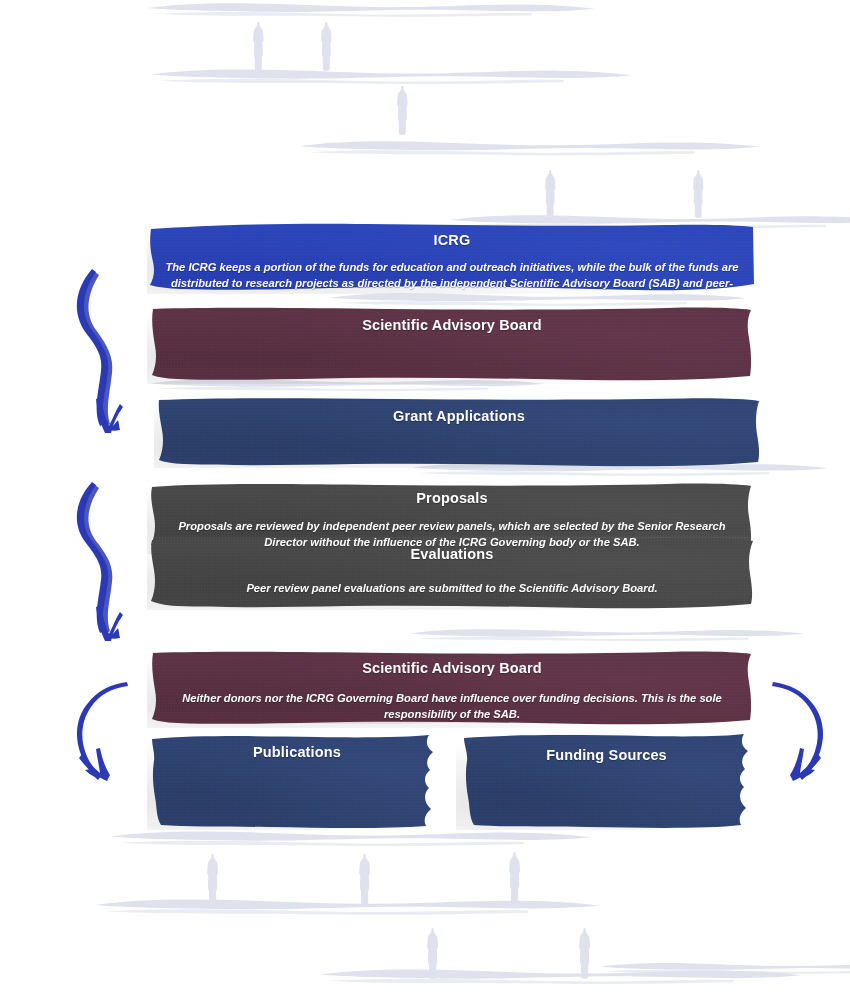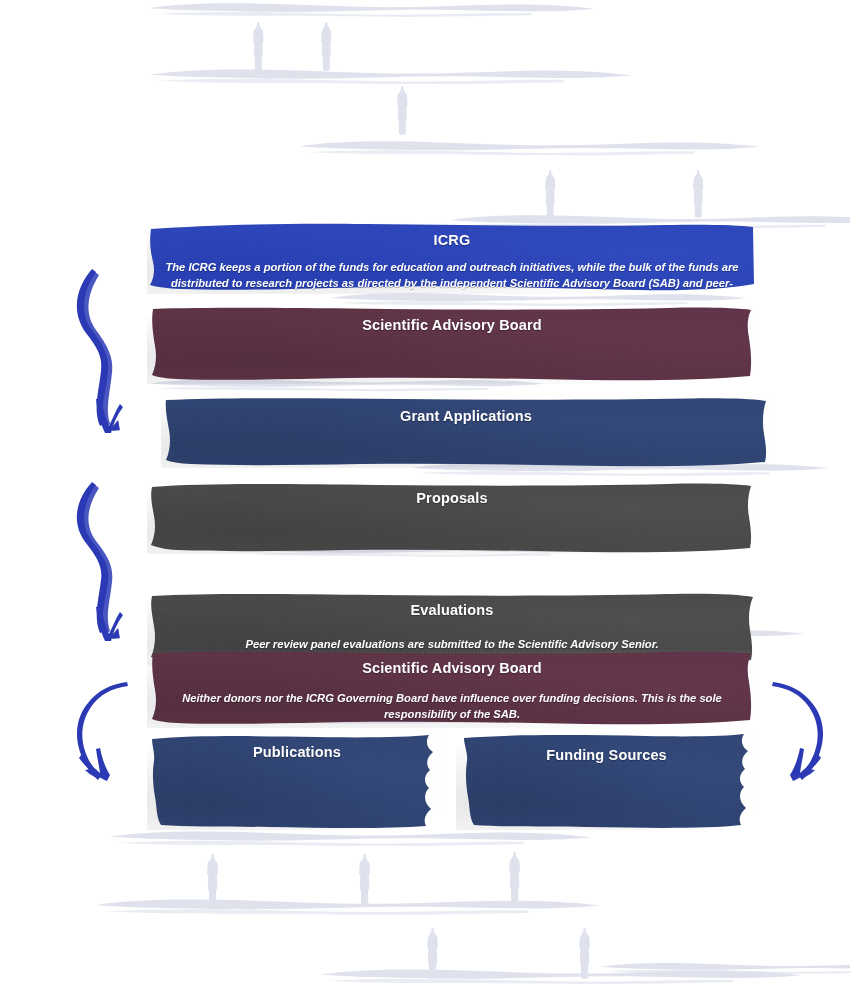--- a/index.html
+++ b/index.html
@@ -123,33 +123,33 @@
   #banner-icrg .banner-title { margin-bottom: 11px; }
   #banner-icrg .banner-body { width: 580px; }
 
   
   #banner-sab1 { left: 147px; top: 306px; width: 610px; height: 78px; }
   #banner-sab1 .content { padding-top: 11px; }
   #banner-sab1 .banner-title { margin-bottom: 22px; }
   #banner-sab1 .banner-body { width: 580px; }
 
   
-  #banner-grant { left: 161px; top: 396px; width: 610px; height: 72px; }
+  #banner-grant { left: 154px; top: 396px; width: 610px; height: 72px; }
   #banner-grant .content { padding-top: 12px; }
   #banner-grant .banner-title { margin-bottom: 17px; }
   #banner-grant .banner-body { width: 430px; margin-right: 0px; }
 
   
   #banner-proposals { left: 147px; top: 482px; width: 610px; height: 72px; }
   #banner-proposals .content { padding-top: 8px; }
   #banner-proposals .banner-title { margin-bottom: 12px; }
   #banner-proposals .banner-body { width: 590px; }
 
   
-  #banner-evaluations { left: 147px; top: 592px; width: 610px; height: 74px; }
+  #banner-evaluations { left: 147px; top: 536px; width: 610px; height: 74px; }
   #banner-evaluations .content { padding-top: 10px; }
   #banner-evaluations .banner-title { margin-bottom: 18px; }
   #banner-evaluations .banner-body { width: 580px; }
 
   
   #banner-sab2 { left: 147px; top: 650px; width: 610px; height: 78px; }
   #banner-sab2 .content { padding-top: 10px; }
   #banner-sab2 .banner-title { margin-bottom: 14px; }
   #banner-sab2 .banner-body { width: 585px; }
 
@@ -398,37 +398,38 @@
           <path d="M5,5 C60,1 140,2 230,3 C330,4 430,4 520,2 C560,1 590,2 604,4
                    C601,13 600,24 602,35 C604,47 605,57 603,66
                    C560,70 500,71 440,70 C360,68.5 280,67 200,68
                    C140,69 80,70 30,68 C17,67.5 9,65 4,63
                    C8,54 9,44 7,34 C5,23 3,14 5,5 Z" fill="#484848"></path>
         </svg>
         <div class="fill" style="background:transparent"></div>
       </div>
       <div class="content">
         <div class="banner-title">Proposals</div>
+        <div class="banner-body">Proposals are reviewed by independent peer review panels, which are selected by the Senior Research Director without the influence of the ICRG Governing body or the SAB.</div>
       </div>
     </div>
 
     <div class="banner" id="banner-evaluations">
       <div class="shape">
         <svg width="100%" height="100%" viewBox="0 0 610 74" preserveAspectRatio="none">
           <path d="M5,4 C60,1 140,2 230,3 C330,4 430,4 520,2 C560,1 592,2 606,5
                    C602,14 601,26 603,38 C605,50 606,60 604,68
                    C560,72 500,73 440,72 C360,70.5 280,69 200,70
                    C140,71 80,72 30,70 C17,69.5 9,67 4,65
                    C8,56 9,45 7,34 C5,22 3,13 5,4 Z" fill="#484848"></path>
         </svg>
         <div class="fill" style="background:transparent"></div>
       </div>
       <div class="content">
         <div class="banner-title">Evaluations</div>
-        <div class="banner-body">Peer review panel evaluations are submitted to the Scientific Advisory Senior.</div>
+        <div class="banner-body">Peer review panel evaluations are submitted to the Scientific Advisory Board.</div>
       </div>
     </div>
 
     <div class="banner" id="banner-sab2">
       <div class="shape">
         <svg width="100%" height="100%" viewBox="0 0 610 78" preserveAspectRatio="none">
           <path d="M6,3 C70,1 150,2 240,3 C330,4 430,4 520,2 C560,1 590,2 604,4
                    C600,12 600,22 602,32 C604,44 605,58 603,70
                    C560,74 500,75 440,74 C360,72.5 280,71 200,72
                    C140,73 80,75 30,73 C18,72.5 10,71 5,69

